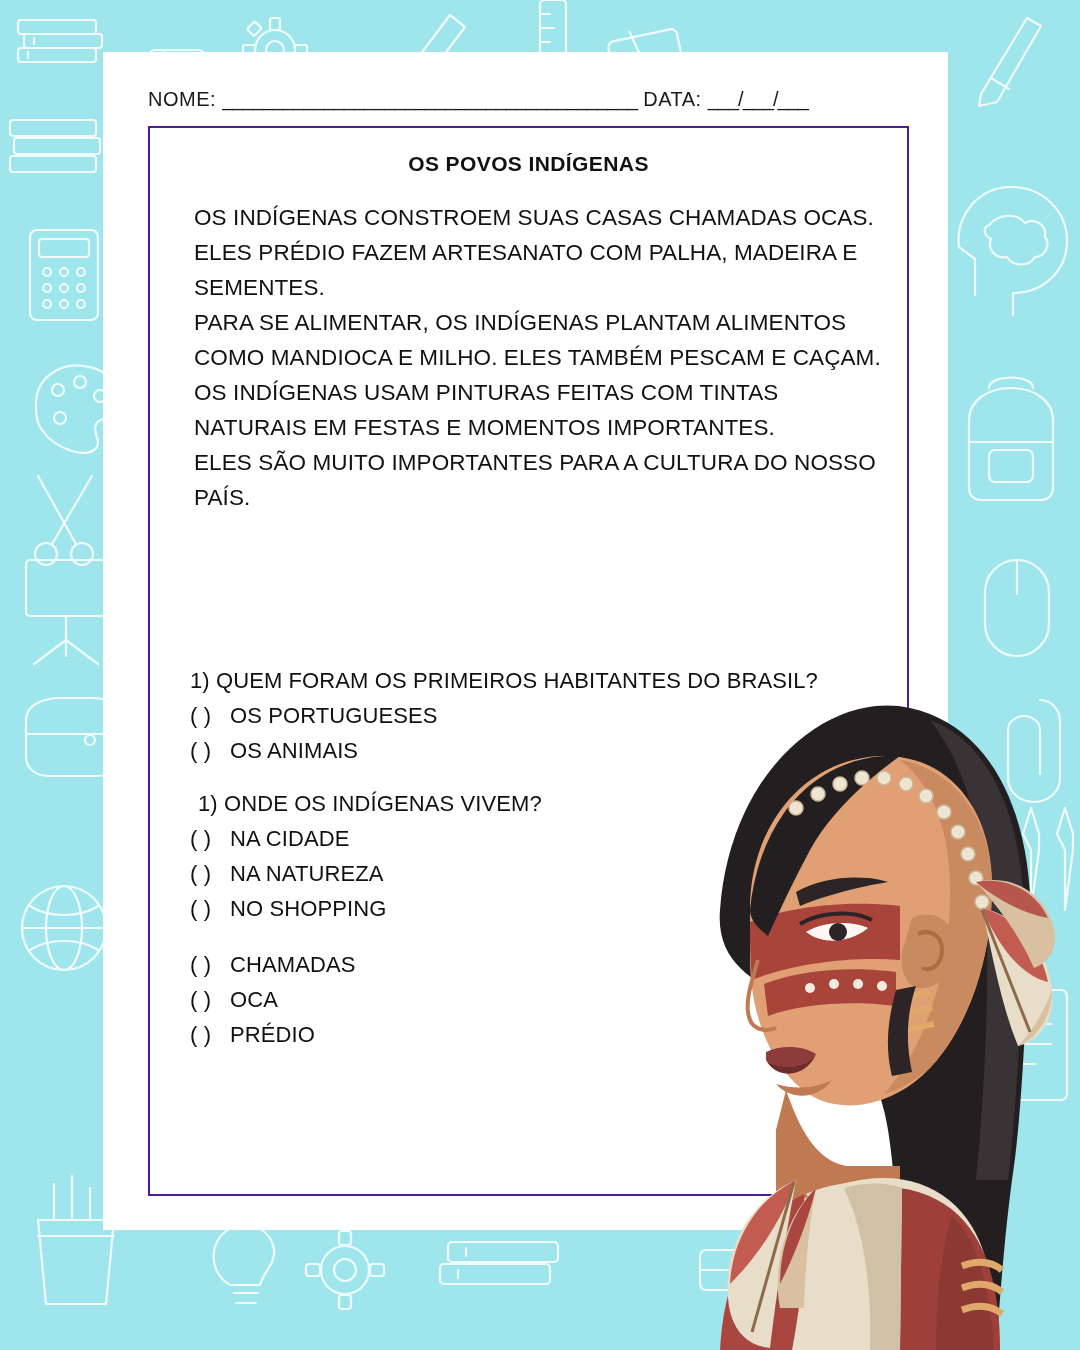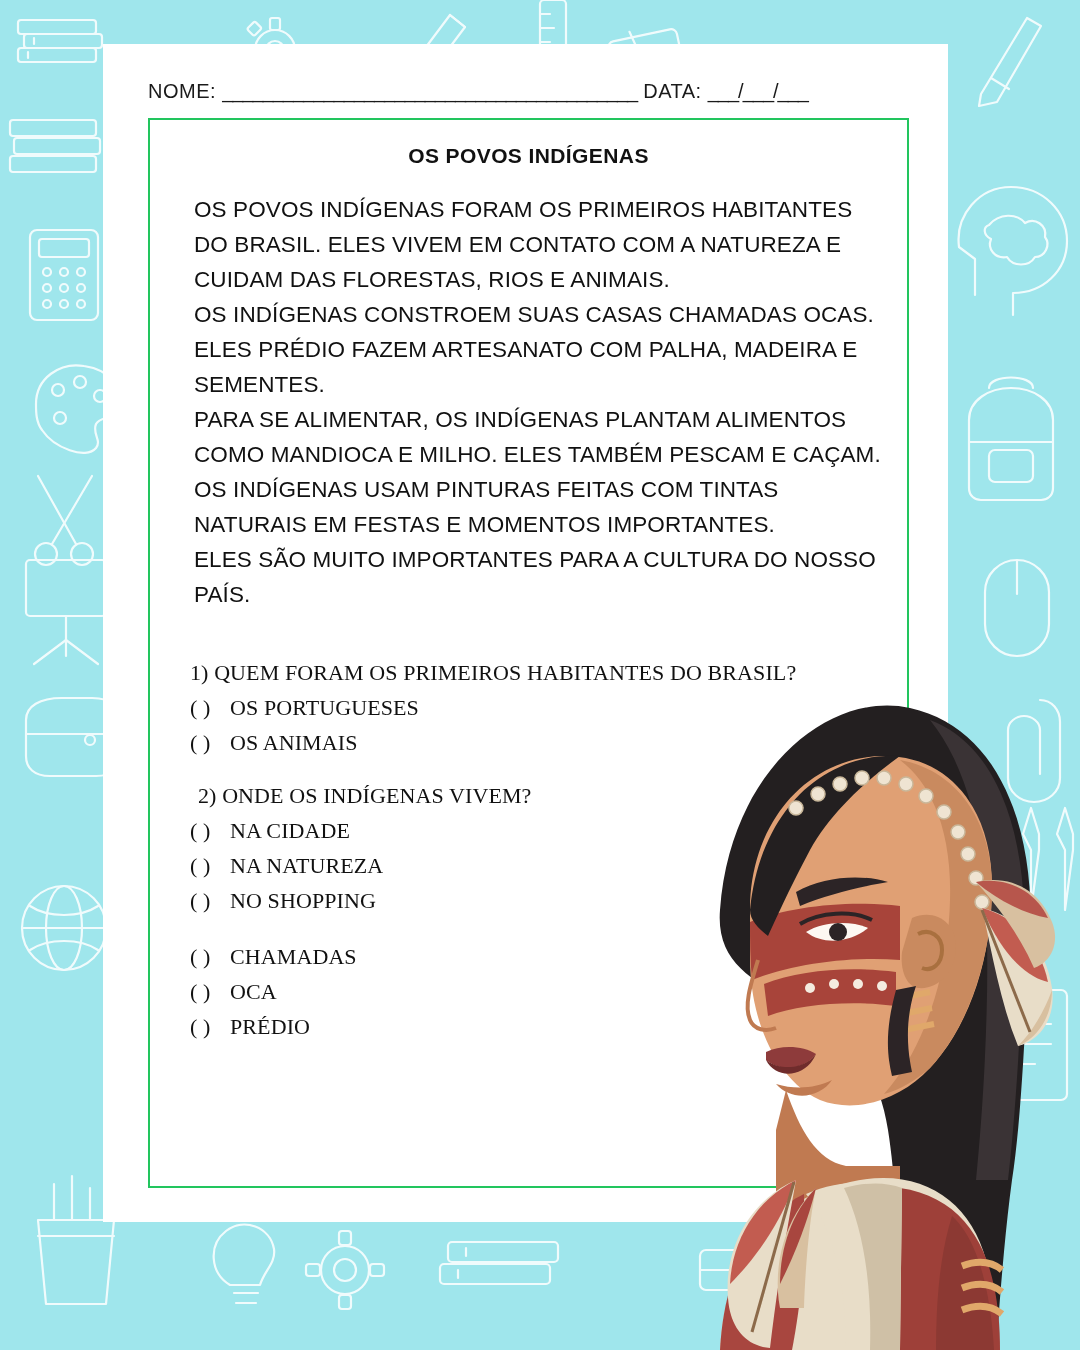--- a/index.html
+++ b/index.html
@@ -19,21 +19,21 @@
     inset: 0;
     width: 1080px;
     height: 1350px;
     z-index: 0;
   }
 
   
   #sheet {
     position: absolute;
     left: 103px;
-    top: 44px;
+    top: 52px;
     width: 845px;
     height: 1178px;
     background: #ffffff;
     z-index: 2;
   }
 
   #name-row {
     position: absolute;
     left: 45px;
     top: 36px;
@@ -45,21 +45,21 @@
     font-family: "Liberation Sans", sans-serif;
   }
   #name-row .rule { letter-spacing: -1px; }
 
   #inner-frame {
     position: absolute;
     left: 45px;
     top: 74px;
     width: 761px;
     height: 1070px;
-    border: 2px solid #22c55e;
+    border: 2px solid #4c1d95;
     background: #fff;
   }
 
   #worksheet-title {
     position: absolute;
     top: 24px;
     left: 0;
     width: 100%;
     text-align: center;
     font-size: 21px;
@@ -80,21 +80,21 @@
   }
   #reading-text p { margin: 0; }
 
   #questions {
     position: absolute;
     left: 40px;
     top: 538px;
     width: 700px;
     color: #111;
   }
-  .question-block { margin-bottom: 21px; font-family: Liberation Serif, serif; }
+  .question-block { margin-bottom: 21px; }
   .q-text {
     font-size: 22px;
     line-height: 30px;
     margin-bottom: 2px;
     letter-spacing: 0.1px;
   }
   .q-block-2 .q-text, .q-block-3 .q-text { padding-left: 8px; }
   .option {
     font-size: 22px;
     line-height: 35px;
@@ -315,41 +315,40 @@
     <span class="rule">_________________________________________</span>
     <span>DATA:</span>
     <span class="rule">___/___/___</span>
   </div>
 
   <div id="inner-frame">
 
     <div id="worksheet-title">OS POVOS INDÍGENAS</div>
 
     <div id="reading-text">
-      <p>OS POVOS INDÍGENAS FORAM OS PRIMEIROS HABITANTES DO BRASIL. ELES VIVEM EM CONTATO COM A NATUREZA E CUIDAM DAS FLORESTAS, RIOS E ANIMAIS.</p>
       <p>OS INDÍGENAS CONSTROEM SUAS CASAS CHAMADAS OCAS. ELES PRÉDIO FAZEM ARTESANATO COM PALHA, MADEIRA E SEMENTES.</p>
       <p>PARA SE ALIMENTAR, OS INDÍGENAS PLANTAM ALIMENTOS COMO MANDIOCA E MILHO. ELES TAMBÉM PESCAM E CAÇAM.</p>
       <p>OS INDÍGENAS USAM PINTURAS FEITAS COM TINTAS NATURAIS EM FESTAS E MOMENTOS IMPORTANTES.</p>
       <p>ELES SÃO MUITO IMPORTANTES PARA A CULTURA DO NOSSO PAÍS.</p>
     </div>
 
     <div id="questions">
 
       <div class="question-block q-block-1">
         <div class="q-text">1) QUEM FORAM OS PRIMEIROS HABITANTES DO BRASIL?</div>
         <div class="option">
           <span class="paren">(    )</span><span>OS PORTUGUESES</span>
         </div>
         <div class="option">
           <span class="paren">(    )</span><span>OS ANIMAIS</span>
         </div>
       </div>
 
       <div class="question-block q-block-2">
-        <div class="q-text">2) ONDE OS INDÍGENAS VIVEM?</div>
+        <div class="q-text">1) ONDE OS INDÍGENAS VIVEM?</div>
         <div class="option">
           <span class="paren">(    )</span><span>NA CIDADE</span>
         </div>
         <div class="option">
           <span class="paren">(    )</span><span>NA NATUREZA</span>
         </div>
         <div class="option">
           <span class="paren">(    )</span><span>NO SHOPPING</span>
         </div>
       </div>

